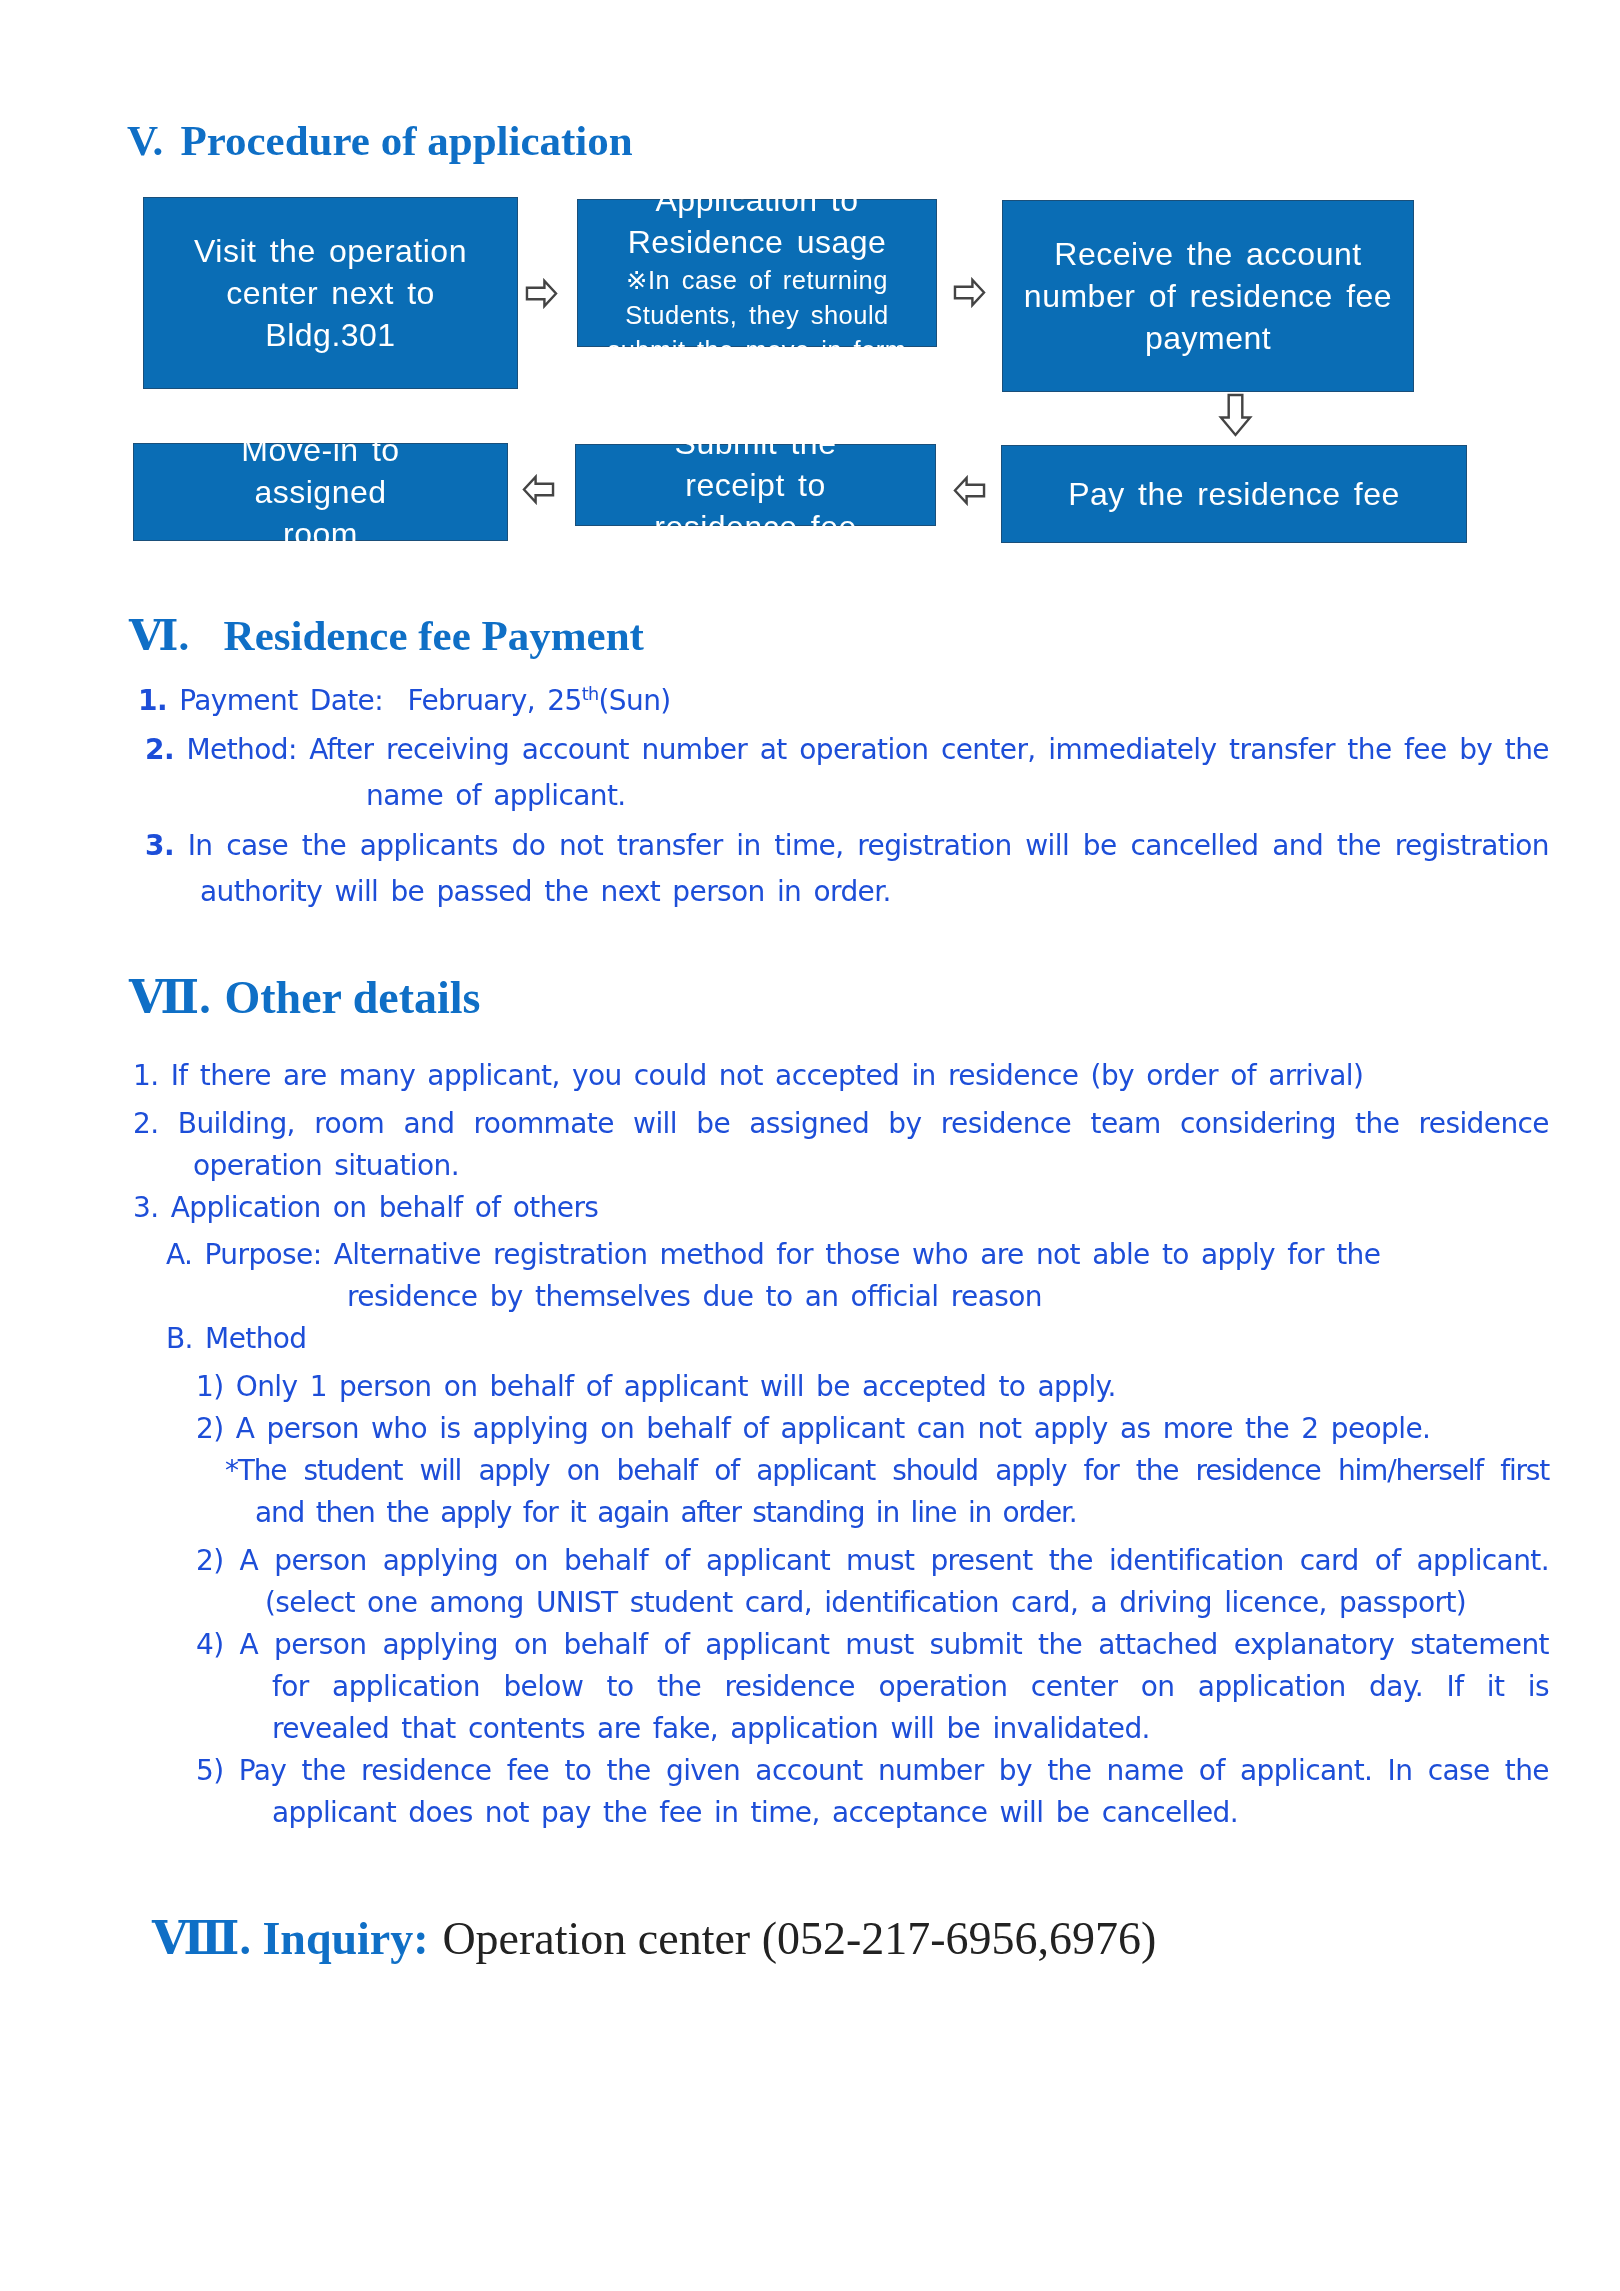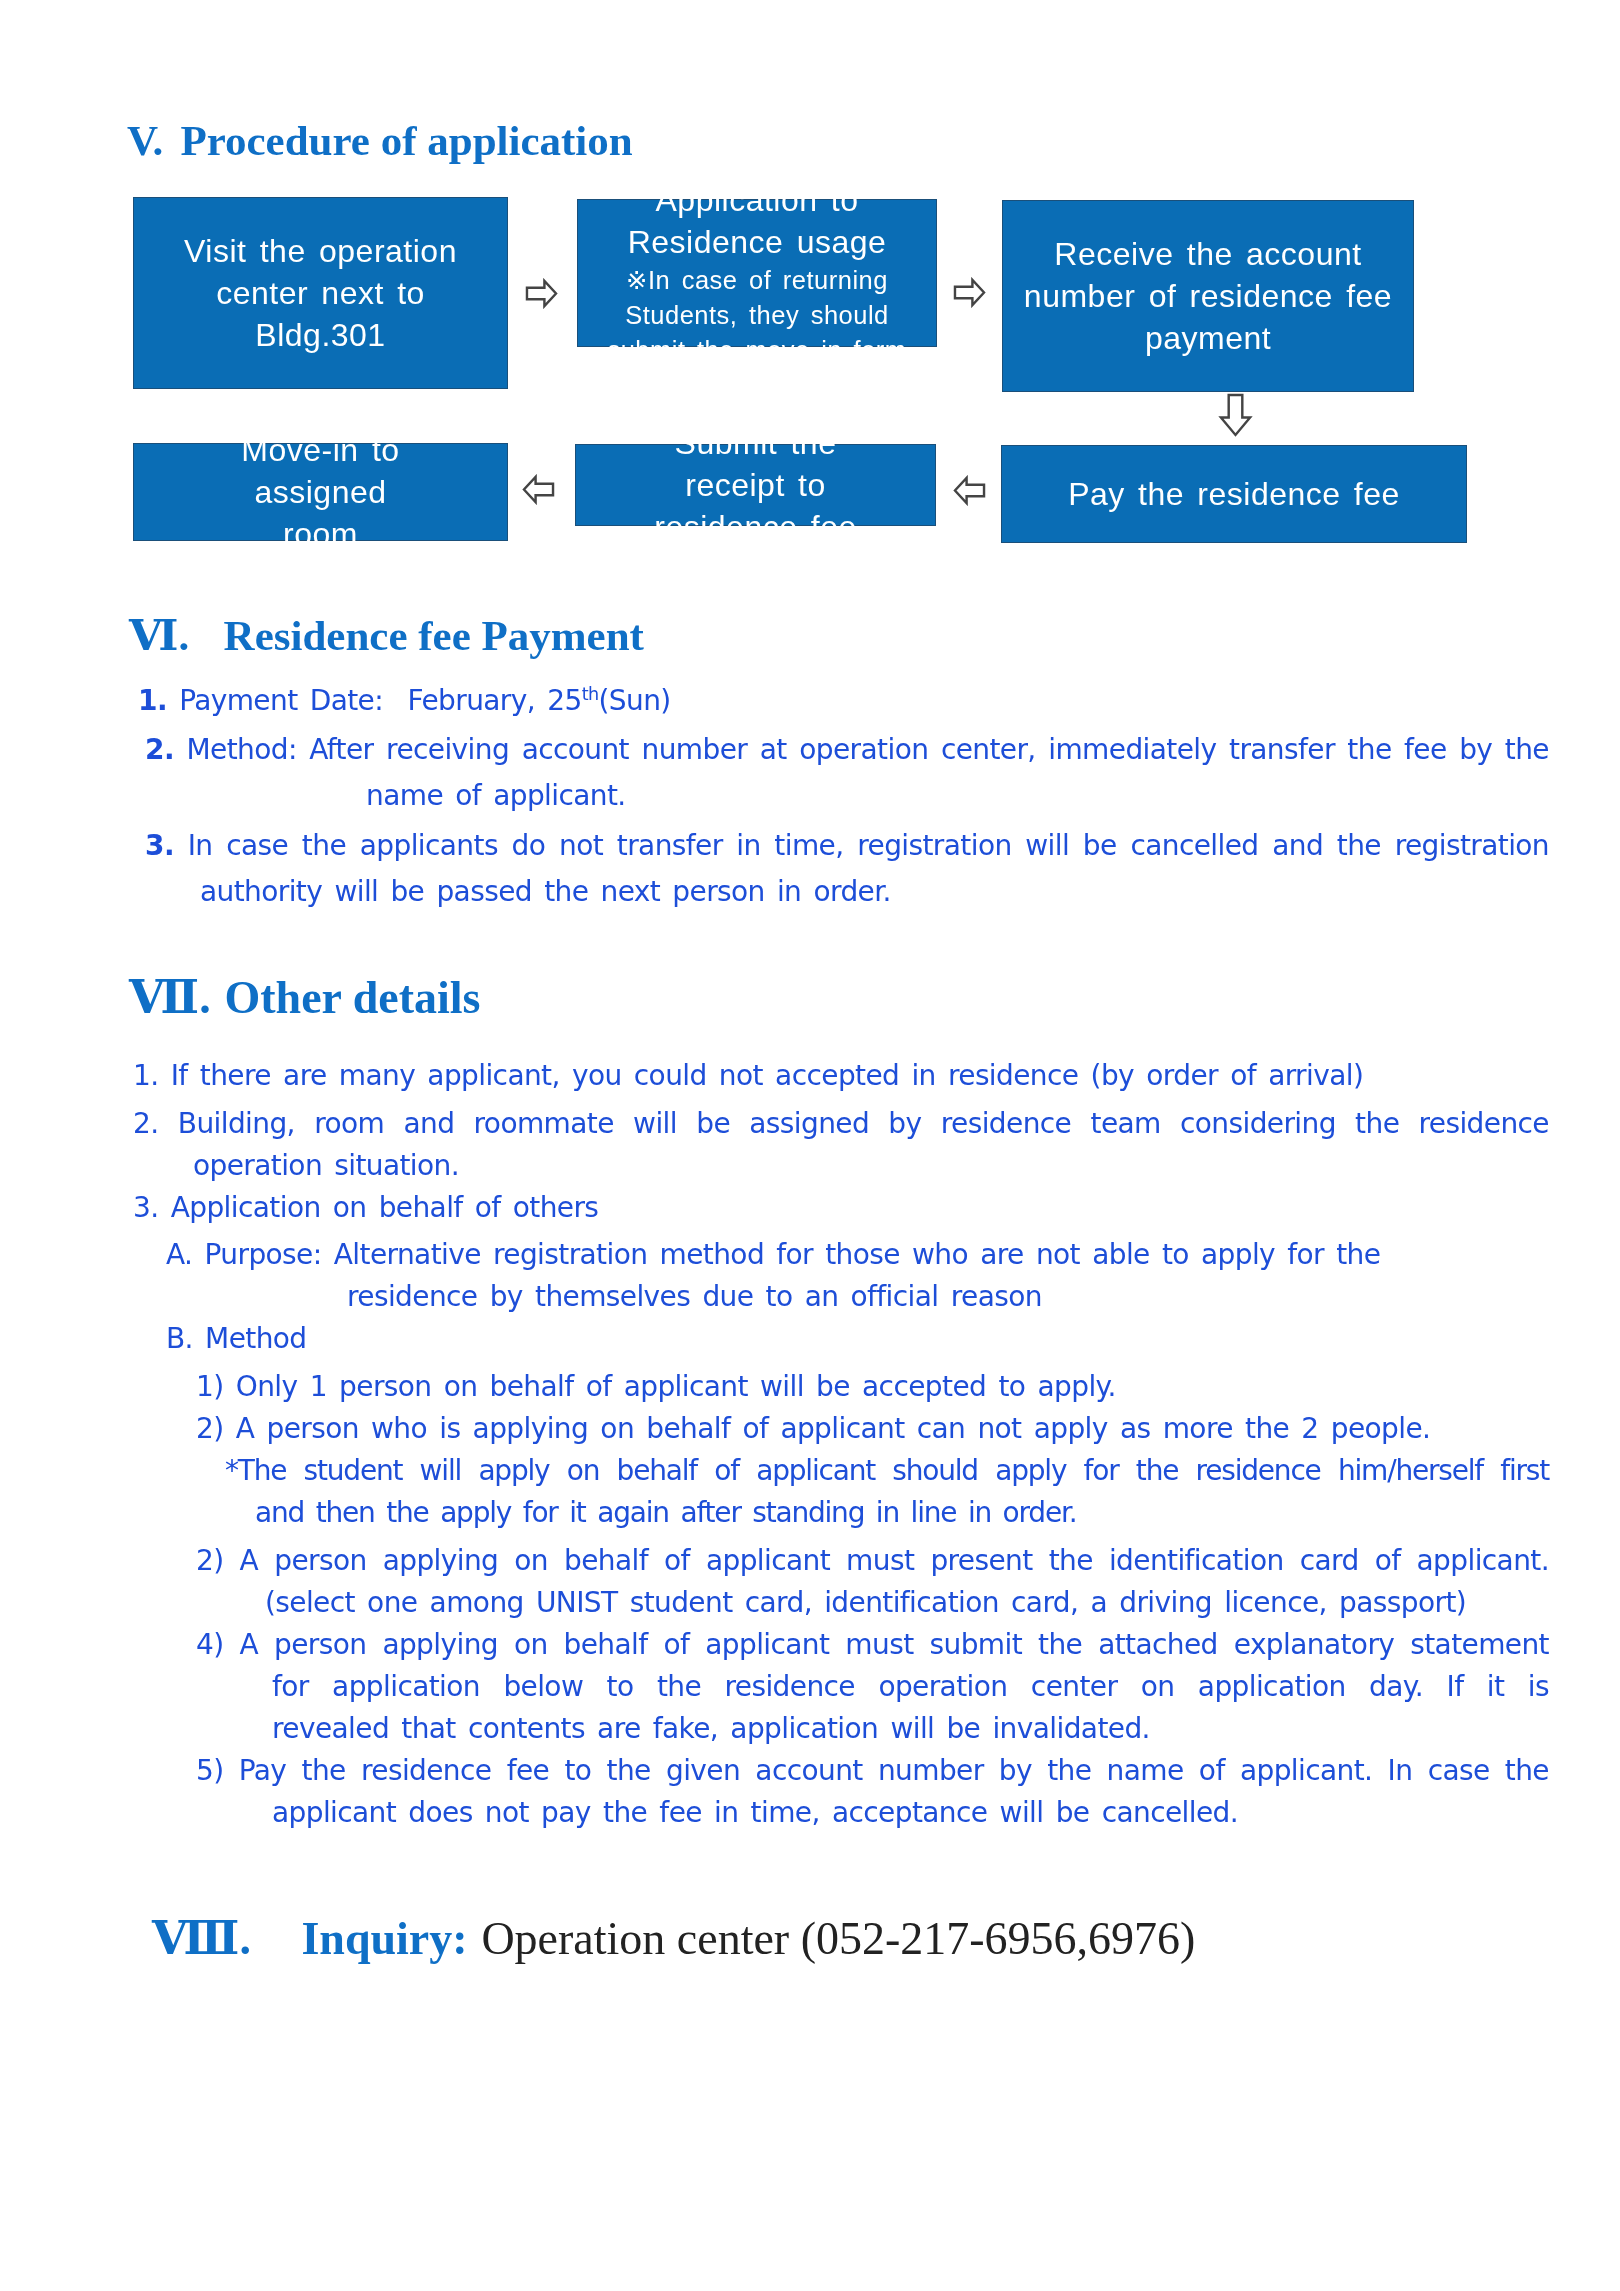--- a/index.html
+++ b/index.html
@@ -51,21 +51,21 @@
   }
 </style>
 </head>
 <body>
 
 <div class="heading" style="left:127px; top:116px; font-size:43px;">
   <span class="num">V.</span><span>Procedure of application</span>
 </div>
 
 <div>
-  <div class="box" style="left:133px; top:197px; width:375px; height:192px;">
+  <div class="box" style="left:143px; top:197px; width:375px; height:192px;">
     <div class="main" style="padding:0 13.7px;">Visit the operation center next to Bldg.301</div>
   </div>
 
   <div class="arrow" style="left:525px; top:278px;">
     <svg width="33" height="31" viewBox="0 0 34 32">
         <path d="M2 10 H20 V3 L32 16 L20 29 V22 H2 Z" fill="#fff" stroke="#444" stroke-width="2.5" stroke-linejoin="miter"></path>
       </svg>
   </div>
 
   <div class="box" style="left:577px; top:199px; width:360px; height:148px;">
@@ -159,15 +159,15 @@
     <div style="padding-left:69px;">(select one among UNIST student card, identification card, a driving licence, passport)</div>
     <div class="justify" style="text-align-last: justify;">4) A person applying on behalf of applicant must submit the attached explanatory statement</div>
     <div class="justify" style="padding-left:76px; text-align-last: justify;">for application below to the residence operation center on application day. If it is</div>
     <div style="padding-left:76px;">revealed that contents are fake, application will be invalidated.</div>
     <div class="justify" style="text-align-last: justify;">5) Pay the residence fee to the given account number by the name of applicant. In case the</div>
     <div style="padding-left:76px;">applicant does not pay the fee in time, acceptance will be cancelled.</div>
   </div>
 </div>
 
 <div class="heading" style="left:152px; top:1911px; font-size:46px;">
-  <span class="num" style="margin-right:0.25em;">Ⅷ.</span><span style="margin-right:0.3em;margin-left:39px;">Inquiry:</span><span class="inquiry-text">Operation center (052-217-6956,6976)</span>
+  <span class="num" style="margin-right:0.25em;">Ⅷ.</span><span style="margin-right:0.3em;">Inquiry:</span><span class="inquiry-text">Operation center (052-217-6956,6976)</span>
 </div>
 
 
 </body></html>

